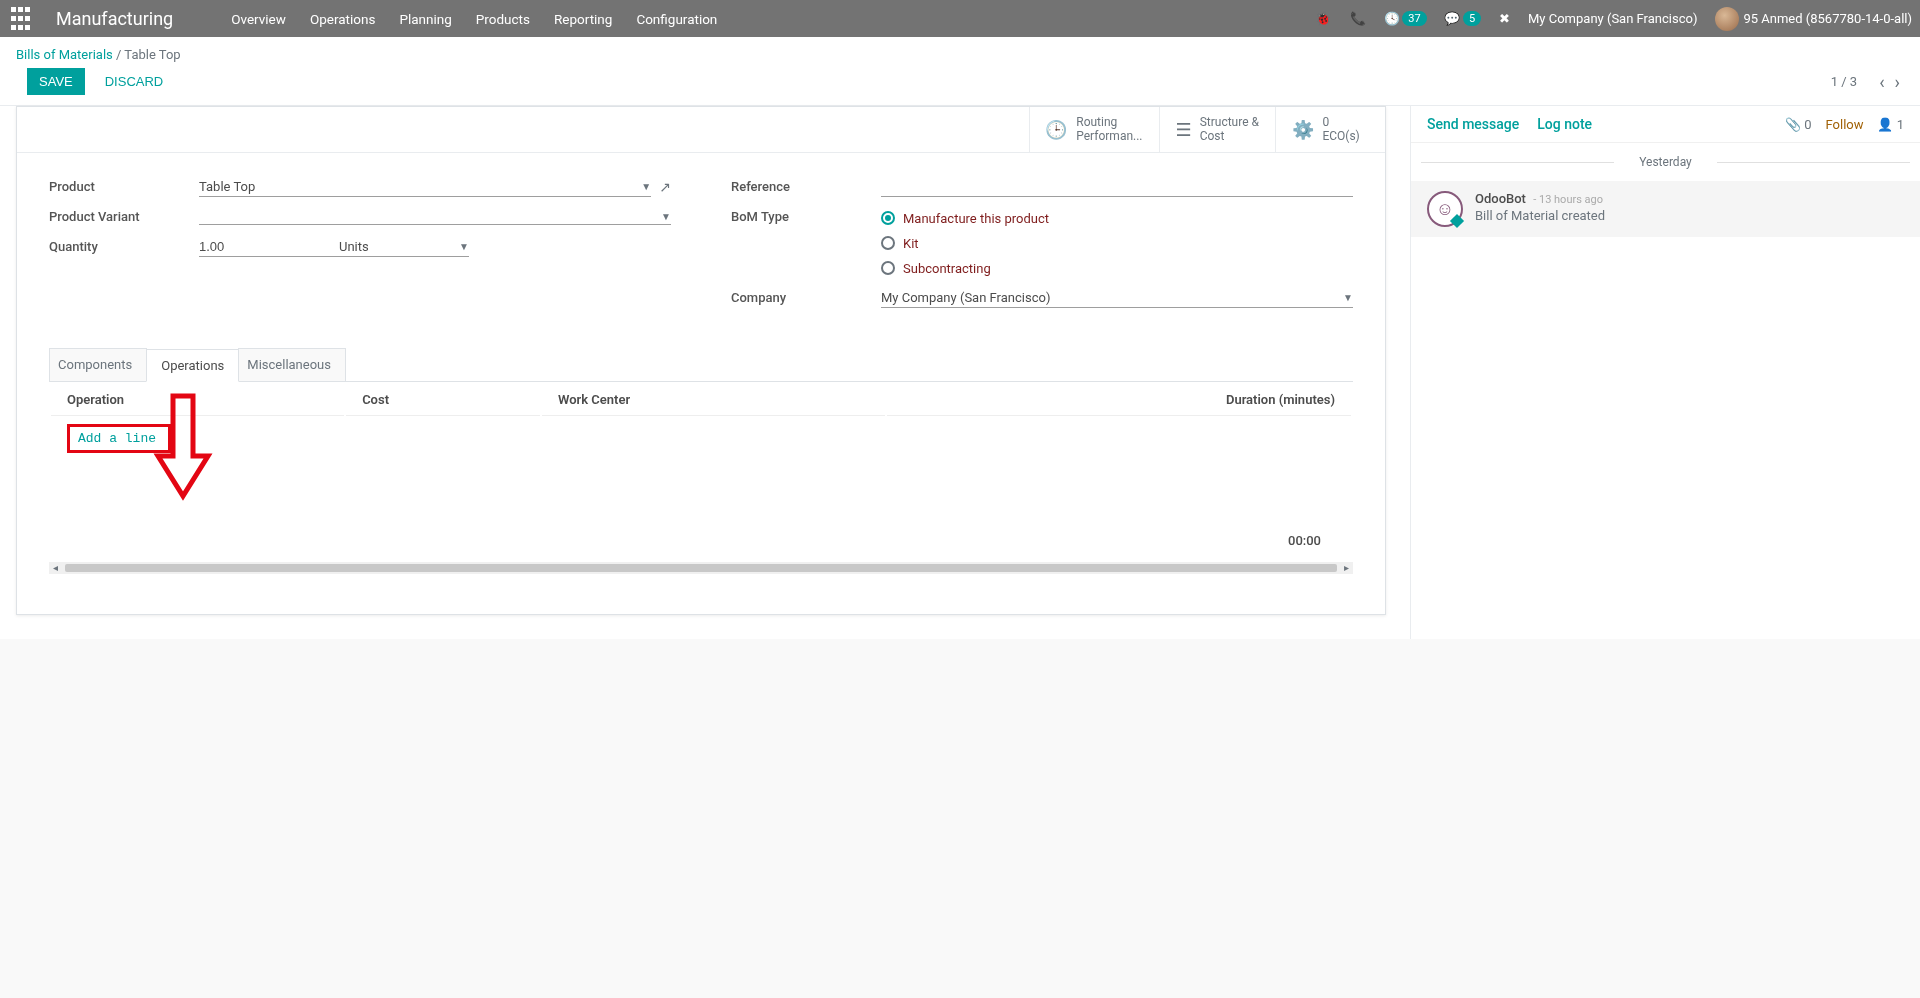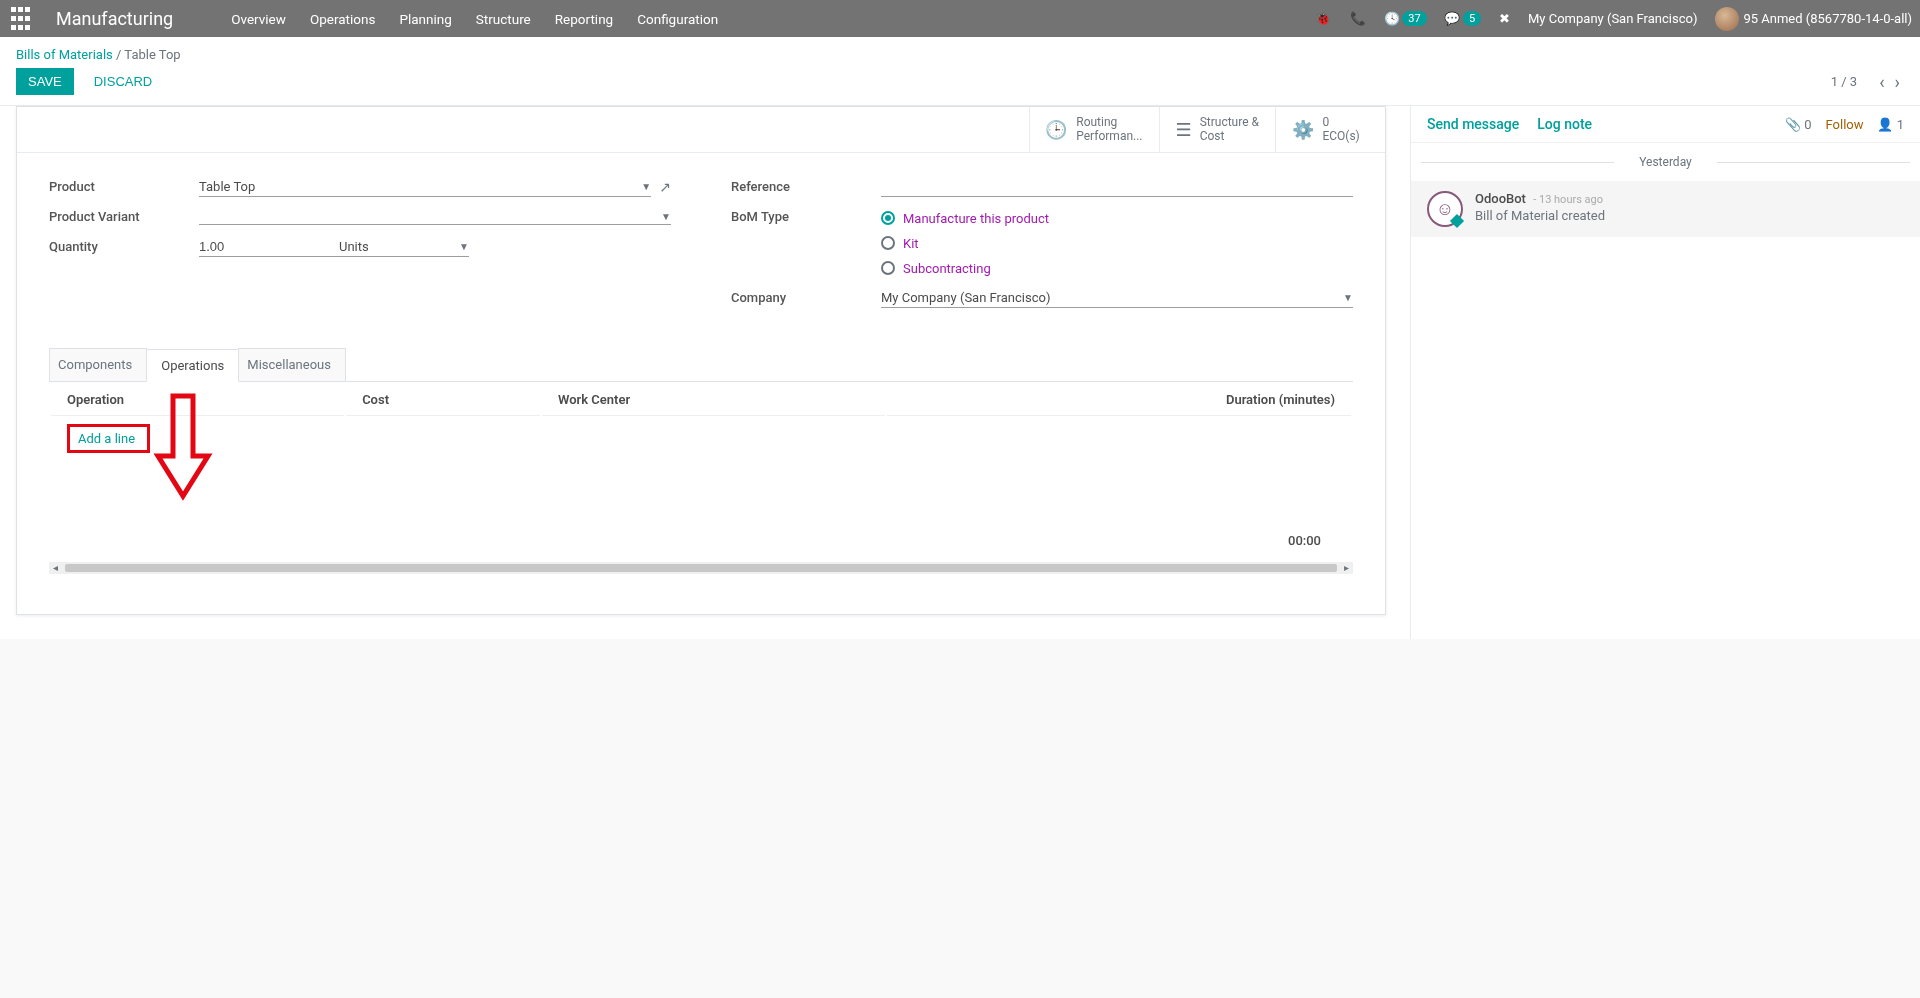--- a/index.html
+++ b/index.html
@@ -10,21 +10,21 @@
 .brand { font-size: 18px; font-weight: 400; margin-right: 48px; }
 .nav { display: flex; gap: 4px; }
 .nav a { color: #fff; text-decoration: none; padding: 4px 10px; font-size: 13.5px; }
 .systray { margin-left: auto; display: flex; align-items: center; gap: 18px; font-size: 13px; }
 .systray .item { display: flex; align-items: center; gap: 4px; cursor: pointer; }
 .badge-teal { background: #00a09d; color: #fff; border-radius: 10px; font-size: 11px; padding: 1px 6px; margin-left: -2px;}
 .avatar-sm { width: 24px; height: 24px; border-radius: 50%; background: radial-gradient(circle at 40% 35%, #d9b896, #9a6b4a); display: inline-block;}
 .control-panel { background: #fff; padding: 10px 16px 0 16px; border-bottom: 1px solid #e9ecef; }
 .breadcrumb { font-size: 13px; color: #6c757d; margin-bottom: 6px;}
 .breadcrumb a { color: #00a09d; text-decoration: none;}
-.cp-bottom { display: flex; align-items: center; padding-bottom: 10px;}
+.cp-bottom { display: flex; align-items: center; padding-bottom: 10px; margin-left: 11px;}
 .btn-save { background: #00a09d; color: #fff; border: none; padding: 6px 12px; font-size: 13px; font-weight: 500; cursor:pointer; text-transform: uppercase;}
 .btn-discard { background: transparent; color: #00a09d; border: none; padding: 6px 12px; font-size: 13px; font-weight: 500; cursor:pointer; text-transform: uppercase; margin-left: 8px;}
 .pager { margin-left: auto; color: #6c757d; display:flex; align-items:center; gap:18px;}
 .pager-arrows { display:flex; gap:2px;}
 .pager-arrow { cursor:pointer; font-size: 18px; color:#6c757d; padding:0 4px;}
 .content { display: flex; gap: 0; padding: 0; }
 .form-sheet-wrap { flex: 1; background: #fff; margin: 0 0 0 0; padding: 0;}
 .form-sheet { background: #fff; border: 1px solid #dee2e6; margin: 0 24px 24px 16px; box-shadow: 0 1px 3px rgba(0,0,0,0.08);}
 .button-box { display: flex; justify-content: flex-end; border-bottom: 1px solid #e9ecef; }
 .stat-button { border-left: 1px solid #e9ecef; padding: 8px 16px; display: flex; align-items: center; gap: 8px; color: #6c757d; cursor: pointer; min-width: 110px;}
@@ -37,33 +37,33 @@
 .field-label { width: 150px; color: #555; font-size: 13px; font-weight:500; }
 .field-input { flex: 1; }
 .input-line { border: none; border-bottom: 1px solid #9e9e9e; background: transparent; padding: 2px 0; font-size: 13px; width: 100%; color: #4c4c4c;}
 .select-like { display:flex; align-items:center; justify-content: space-between; border-bottom: 1px solid #9e9e9e; padding: 2px 0; width:100%; cursor:pointer;}
 .caret { color:#6c757d; font-size:10px;}
 .ext-link { color:#6c757d; margin-left:8px; cursor:pointer; font-size:14px;}
 .qty-row { display:flex; gap:0;}
 .qty-row .input-line { width: 140px;}
 .qty-row .select-like { width: 130px;}
 .radio-group { display:flex; flex-direction: column; gap: 10px; margin-top:2px;}
-.radio-item { display:flex; align-items:center; gap: 8px; color: #a21caf; cursor: pointer;}
+.radio-item { display:flex; align-items:center; gap: 8px; color: #7f1d1d; cursor: pointer;}
 .radio-outer { width:14px; height:14px; border-radius:50%; border:2px solid #6c757d; display:inline-flex; align-items:center; justify-content:center; flex-shrink:0;}
 .radio-outer.checked { border-color: #00a09d;}
 .radio-inner { width:6px; height:6px; border-radius:50%; background:#00a09d; }
 .tabs { display:flex; margin-top: 28px;}
 .tab { border:1px solid #dee2e6; border-bottom:none; padding: 8px 14px; color:#6c757d; background:#fff; cursor:pointer; margin-right:-1px;}
 .tab.active { color:#4c4c4c; background:#fff; border-bottom:1px solid #fff; position:relative; top:1px;}
 .tab:not(.active){ background: #f5f5f5a0; padding-left: 8px; }
 .tab-content { border-top:1px solid #dee2e6; padding: 0;}
 .op-table { width:100%; }
 .op-table th { text-align:left; padding: 8px 16px; font-weight:600; font-size:13px; color:#4c4c4c; border-bottom:1px solid #eee;}
 .op-table th.right { text-align:right;}
-.op-table td { padding: 6px 16px;}
+.op-table td { padding: 6px 16px; font-family: Liberation Mono, monospace;}
 .add-line { color:#00a09d; cursor:pointer;}
 .add-line-box { border: 3px solid #e30613; display:inline-block; padding: 4px 12px 4px 8px;}
 .total-row { text-align:right; padding: 10px 32px; font-weight:500; color:#4c4c4c;}
 .scroller { height: 12px; background: #f0f0f0; position:relative; margin: 4px 0 24px 0;}
 .scroller .track { position:absolute; left:16px; right:16px; top:2px; height:8px; background:#c8c8c8; border-radius:2px;}
 .scroller .arrow-s { position:absolute; top:0; font-size:10px; color:#6c757d;}
 .chatter { width: 510px; background:#fff; border-left:1px solid #e9ecef;}
 .chatter-top { display:flex; align-items:center; padding: 10px 16px; gap: 18px; border-bottom: 1px solid #f0f0f0;}
 .chatter-top a { color:#00a09d; text-decoration:none; font-size:14px; font-weight:500;}
 .chatter-right { margin-left:auto; display:flex; align-items:center; gap:14px; color:#6c757d; font-size:13px;}
@@ -97,21 +97,21 @@
       <span></span>
       <span></span>
       <span></span>
       <span></span>
   </div>
   <div class="brand">Manufacturing</div>
   <nav class="nav">
     <a href="#">Overview</a>
     <a href="#">Operations</a>
     <a href="#">Planning</a>
-    <a href="#">Structure</a>
+    <a href="#">Products</a>
     <a href="#">Reporting</a>
     <a href="#">Configuration</a>
   </nav>
   <div class="systray">
     <span class="item">🐞</span>
     <span class="item">📞</span>
     <span class="item">🕓<span class="badge-teal">37</span></span>
     <span class="item">💬<span class="badge-teal">5</span></span>
     <span class="item">✖</span>
     <span class="item">My Company (San Francisco)</span>

